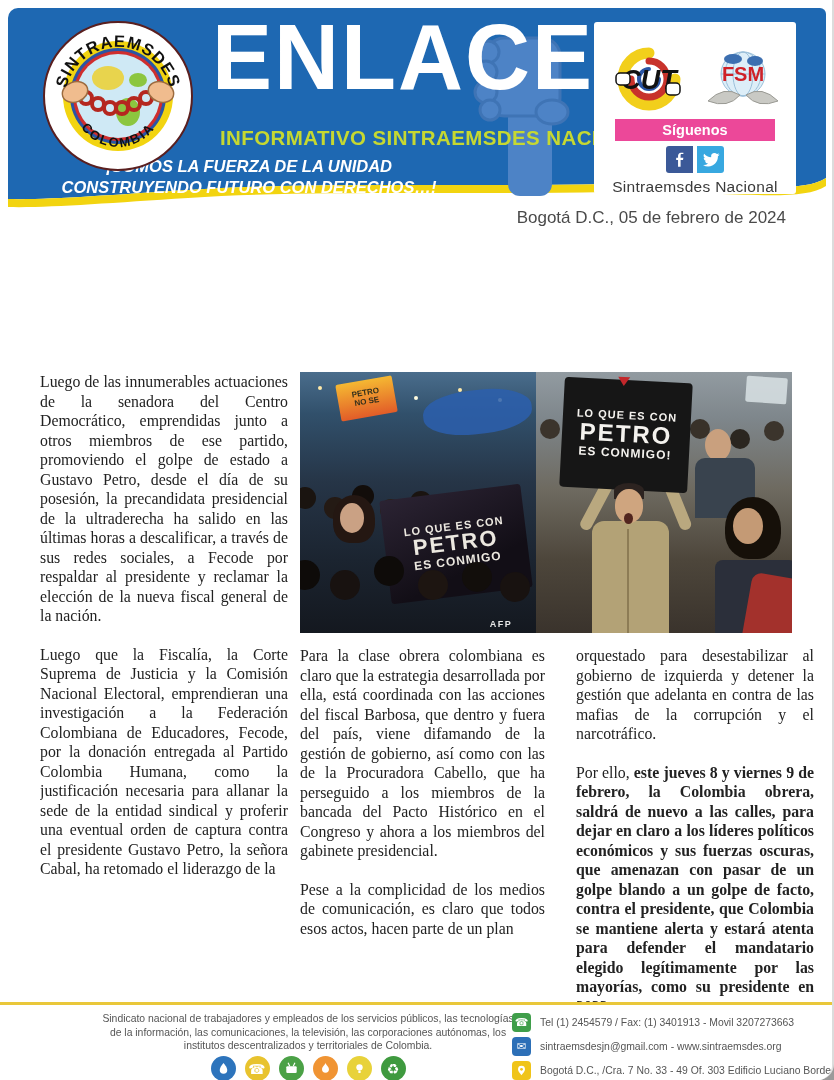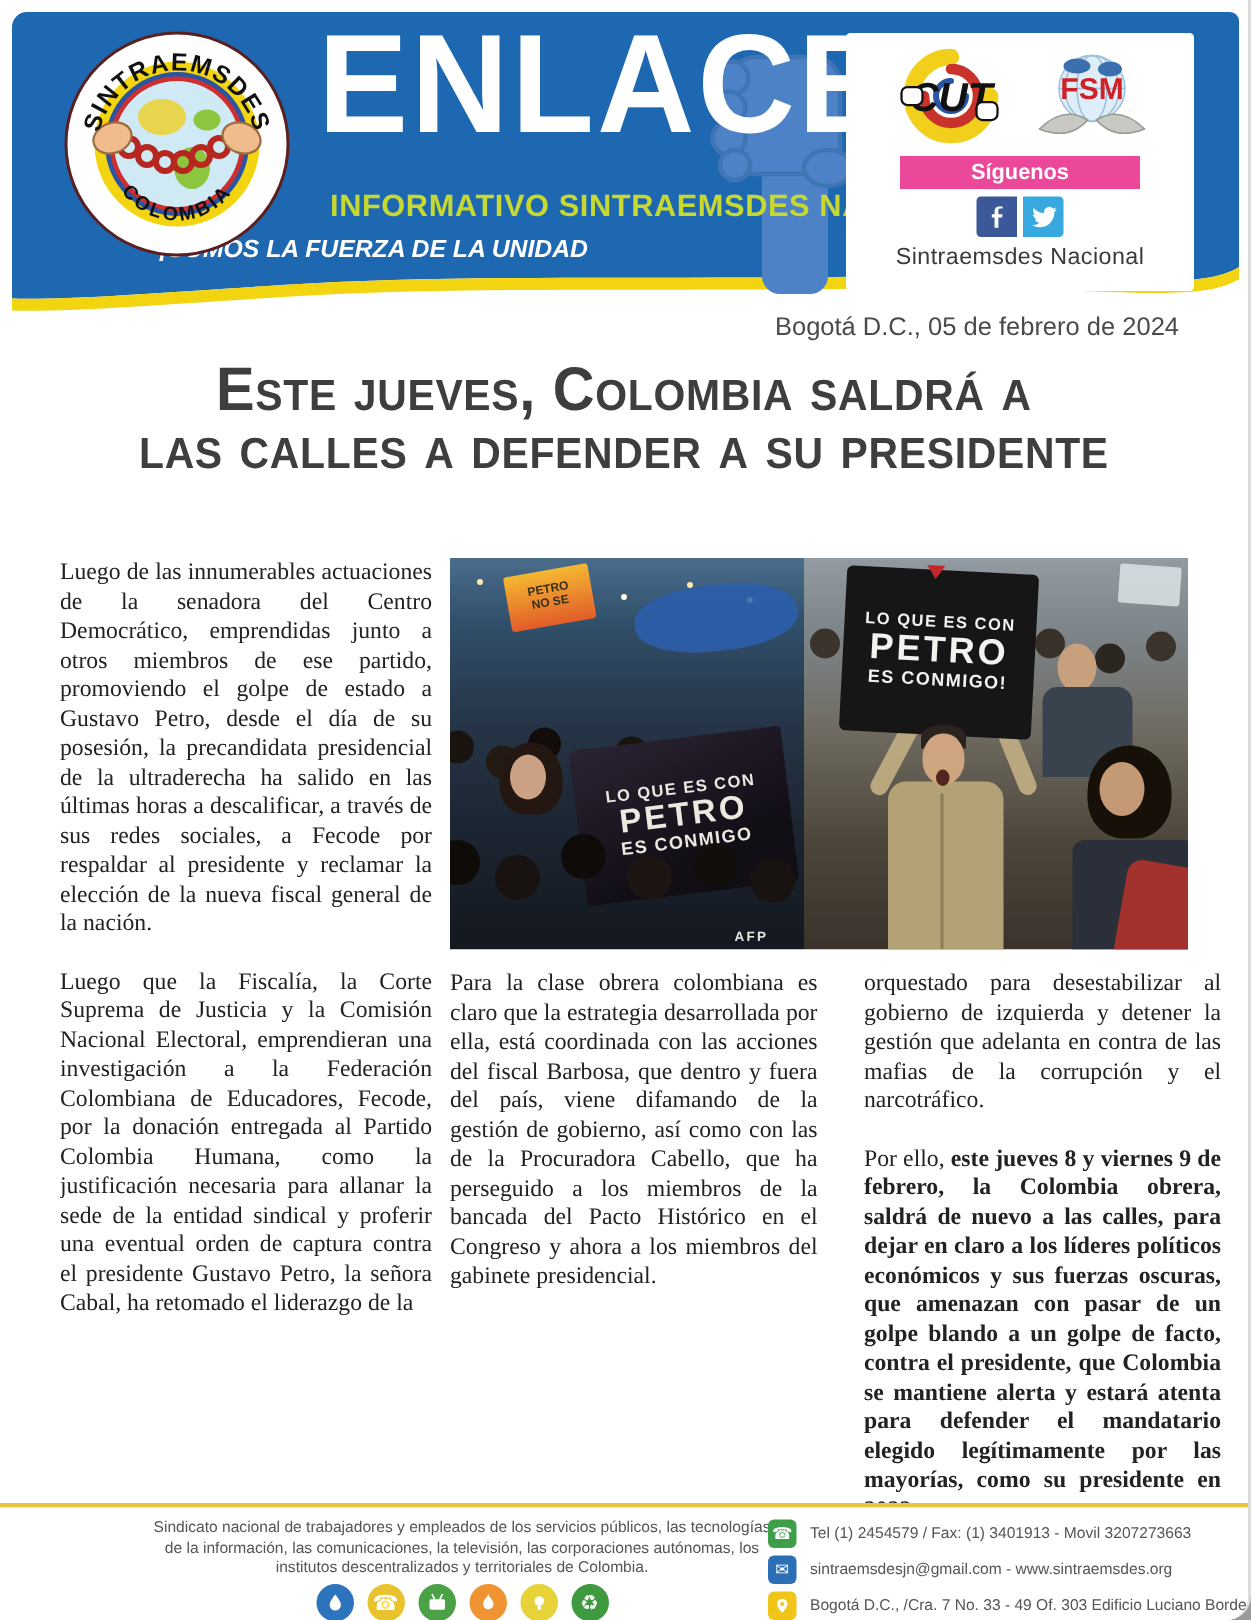--- a/index.html
+++ b/index.html
@@ -24,22 +24,22 @@
   .masthead-title { position:absolute; left:204px; top:2px; z-index:2;
     font-size:90px; font-weight:800; color:#ffffff; letter-spacing:2px; line-height:1;
     transform:scaleY(1.04); transform-origin:top left; }
   .masthead-subtitle { position:absolute; left:212px; top:118px; z-index:2;
     font-size:20.5px; font-weight:700; color:#c6d831; letter-spacing:0.4px; }
 
   .slogan { position:absolute; left:10px; top:148px; width:462px; z-index:3;
     text-align:center; color:#ffffff; font-weight:700; font-style:italic;
     font-size:16.5px; line-height:1.25; }
 
-  .partners-panel { position:absolute; right:30px; top:14px; width:232px; height:172px;
-    background:#ffffff; border-radius:3px; z-index:5; text-align:center; padding-top:8px; }
+  .partners-panel { position:absolute; right:30px; top:14px; width:202px; height:172px;
+    background:#ffffff; border-radius:3px; z-index:5; text-align:center; padding-top:23px; }
   .logos-row { display:flex; justify-content:center; align-items:center; gap:6px; height:70px; }
   .follow-bar { margin:4px auto 5px auto; width:160px; height:22px; background:#ec4899;
     color:#fff; font-weight:700; font-size:14.5px; line-height:22px; }
   .social-row { display:flex; justify-content:center; gap:4px; }
   .social-sq { width:27px; height:27px; display:flex; align-items:center; justify-content:center; }
   .social-fb { background:#3b5998; border-radius:3px 0 0 3px; }
   .social-tw { background:#38a8e0; border-radius:0 3px 3px 0; }
   .account-name { margin-top:5px; font-size:15.5px; color:#3a3a3a; font-weight:500; letter-spacing:0.3px; }
 
   .dateline { position:absolute; right:46px; top:208px; font-size:17px; color:#4a4a4a; }
@@ -193,20 +193,21 @@
       <text font-family="Liberation Sans, sans-serif" font-size="13" font-weight="bold" fill="#111" letter-spacing="2">
         <textPath href="#arcBot" startOffset="50%" text-anchor="middle">COLOMBIA</textPath>
       </text>
     </svg>
 
     <div class="masthead-title">ENLACE</div>
     <div class="masthead-subtitle">INFORMATIVO SINTRAEMSDES NACIONAL</div>
 
     <div class="slogan">
       <div>¡SOMOS LA FUERZA DE LA UNIDAD</div>
+      <div>CONSTRUYENDO FUTURO CON DERECHOS…!</div>
     </div>
 
     <div class="partners-panel">
       <div class="logos-row">
         <svg width="90" height="66" viewBox="0 0 90 66" aria-hidden="true">
           <path d="M45 6 a26 26 0 1 0 26 26" fill="none" stroke="#f2cf1b" stroke-width="11" stroke-linecap="round"></path>
           <path d="M45 14 a18 18 0 1 1 -18 18" fill="none" stroke="#c8322b" stroke-width="7" stroke-linecap="round"></path>
           <path d="M45 22 a10 10 0 1 0 10 10" fill="none" stroke="#2a55a5" stroke-width="4" stroke-linecap="round"></path>
           <text x="45" y="42" text-anchor="middle" font-family="Liberation Sans, sans-serif" font-size="27" font-weight="bold" font-style="italic" fill="#111">CUT</text>
           <g fill="#fff" stroke="#111" stroke-width="1.5">
@@ -238,26 +239,20 @@
             <path d="M23.4 4.8c-.8.4-1.7.6-2.6.7a4.5 4.5 0 0 0 2-2.5c-.9.5-1.8.9-2.9 1.1a4.5 4.5 0 0 0-7.7 4.1A12.8 12.8 0 0 1 2.9 3.5a4.5 4.5 0 0 0 1.4 6 4.5 4.5 0 0 1-2-.6v.1c0 2.2 1.5 4 3.6 4.4-.7.2-1.4.2-2 .1a4.5 4.5 0 0 0 4.2 3.1A9.1 9.1 0 0 1 1.4 18.6a12.8 12.8 0 0 0 6.9 2c8.3 0 12.9-6.9 12.9-12.9v-.6c.9-.6 1.6-1.4 2.2-2.3z"></path>
           </svg>
         </span>
       </div>
       <div class="account-name">Sintraemsdes Nacional</div>
     </div>
   </header>
 
   <div class="dateline">Bogotá D.C., 05 de febrero de 2024</div>
 
-  <h1 class="headline">
-    <span class="inner">
-      <span>Este jueves, Colombia saldrá a</span><br>
-      <span>las calles a defender a su presidente</span>
-    </span>
-  </h1>
 
   <section>
 
     <div class="col col-1">
       <p>Luego de las innumerables actuaciones de la senadora del Centro Democrático, emprendidas junto a otros miembros de ese partido, promoviendo el golpe de estado a Gustavo Petro, desde el día de su posesión, la precandidata presidencial de la ultraderecha ha salido en las últimas horas a descalificar, a través de sus redes sociales, a Fecode por respaldar al presidente y reclamar la elección de la nueva fiscal general de la nación.</p>
       <p>Luego que la Fiscalía, la Corte Suprema de Justicia y la Comisión Nacional Electoral, emprendieran una investigación a la Federación Colombiana de Educadores, Fecode, por la donación entregada al Partido Colombia Humana, como la justificación necesaria para allanar la sede de la entidad sindical y proferir una eventual orden de captura contra el presidente Gustavo Petro, la señora Cabal, ha retomado el liderazgo de la</p>
     </div>
 
     <figure class="photo">
       <div class="photo-left">
@@ -299,20 +294,21 @@
         <div class="ph man-mouth"></div>
         <div class="ph woman2-hair"></div>
         <div class="ph woman2-face"></div>
         <div class="ph woman2-coat"></div>
         <div class="ph red-jacket"></div>
       </div>
     </figure>
 
     <div class="col col-2">
       <p>Para la clase obrera colombiana es claro que la estrategia desarrollada por ella, está coordinada con las acciones del fiscal Barbosa, que dentro y fuera del país, viene difamando de la gestión de gobierno, así como con las de la Procuradora Cabello, que ha perseguido a los miembros de la bancada del Pacto Histórico en el Congreso y ahora a los miembros del gabinete presidencial.</p>
+      <p>Pese a la complicidad de los medios de comunicación, es claro que todos esos actos, hacen parte de un plan</p>
     </div>
 
     <div class="col col-3">
       <p>orquestado para desestabilizar al gobierno de izquierda y detener la gestión que adelanta en contra de las mafias de la corrupción y el narcotráfico.</p>
       <p><span>Por ello, </span><b>este jueves 8 y viernes 9 de febrero, la Colombia obrera, saldrá de nuevo a las calles, para dejar en claro a los líderes políticos económicos y sus fuerzas oscuras, que amenazan con pasar de un golpe blando a un golpe de facto, contra el presidente, que Colombia se mantiene alerta y estará atenta para defender el mandatario elegido legítimamente por las mayorías, como su presidente en 2022.</b></p>
     </div>
   </section>
 
   <footer>
     <div class="footer-left">

